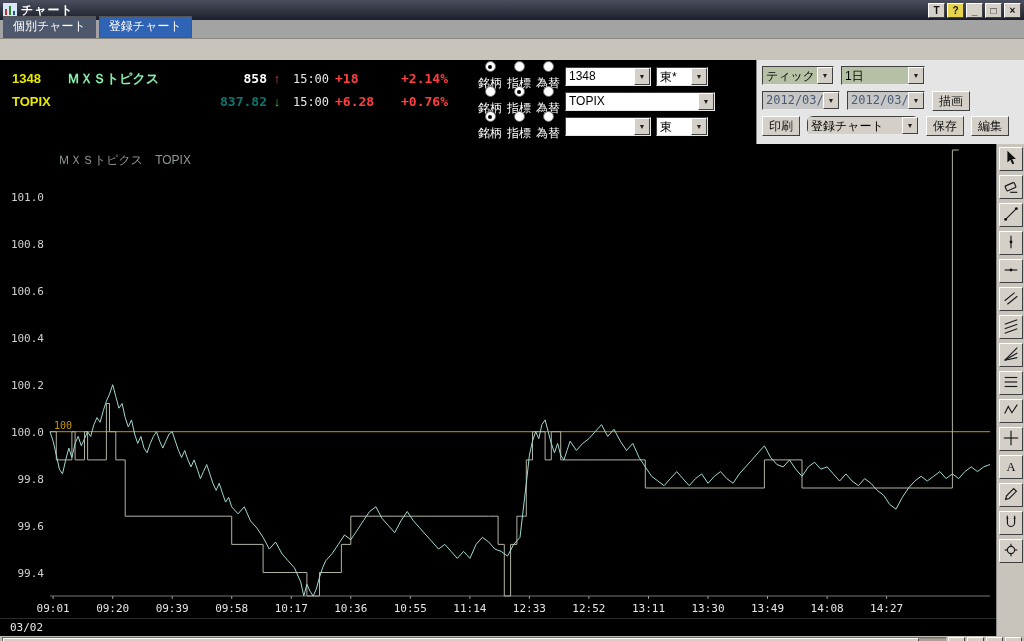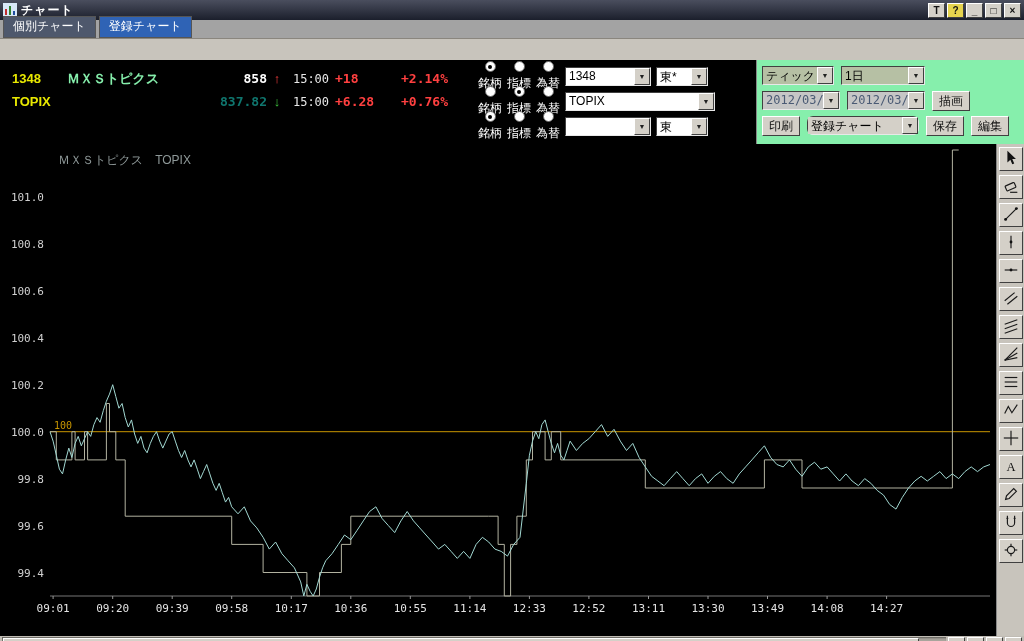--- a/index.html
+++ b/index.html
@@ -40,21 +40,21 @@
   .combo{display:flex;height:19px;border:1px solid;border-color:#404040 #e8e8e8 #e8e8e8 #404040;background:#fff;}
   .combo-text{flex:1;background:#fff;color:#000;font-size:12px;padding:1px 3px;overflow:hidden;white-space:nowrap;}
   .combo-btn{width:16px;flex:none;background:#d4d0c8;border:1px solid;border-color:#fff #404040 #404040 #fff;
     font-size:7px;text-align:center;line-height:15px;color:#222;}
   .combo.sage .combo-text{background:#b6c0a4;}
   .combo.dated .combo-text{background:#c6c6c6;color:#4a5a74;font-family:"DejaVu Sans Mono",monospace;}
   .combo.grey .combo-text{background:#d4d0c8;}
   .w86{width:86px;} .w52{width:52px;} .w150{width:150px;}
   .w72{width:72px;} .w84{width:84px;} .w78{width:78px;} .w112{width:112px;border-radius:6px;}
 
-  .action-panel{width:268px;flex:none;background:#86efac;border-left:1px solid #888;padding:3px 4px 0 5px;}
+  .action-panel{width:268px;flex:none;background:#e5e5e5;border-left:1px solid #888;padding:3px 4px 0 5px;}
   .act-row{display:flex;align-items:center;height:25px;gap:7px;}
   .btn3d{background:#d4d0c8;border:1px solid;border-color:#fff #404040 #404040 #fff;font-size:12px;
     height:20px;padding:1px 6px;color:#111;white-space:nowrap;}
 
   
   .main-row{display:flex;height:492px;}
   .chart-panel{flex:1;background:#000;}
   #chart-svg{display:block;width:996px;height:474px;}
   .ylab{fill:#d0d0d0;font-size:11px;font-family:"DejaVu Sans Mono",monospace;}
   .xlab{fill:#e4e4e4;font-size:11px;font-family:"DejaVu Sans Mono",monospace;}
@@ -263,20 +263,21 @@
         <line x1="827.1" y1="452" x2="827.1" y2="455" stroke="#999"></line>
         <text class="xlab" text-anchor="middle" x="827.1" y="468">14:08</text>
         <line x1="886.6" y1="452" x2="886.6" y2="455" stroke="#999"></line>
         <text class="xlab" text-anchor="middle" x="886.6" y="468">14:27</text>
         <line x1="50" y1="287.7" x2="990" y2="287.7" stroke="#c89600"></line>
         <text class="bllab" x="54" y="284.7" fill="#c89600">100</text>
         <path fill="none" stroke="#b2b2a0" stroke-width="1" d="M50 287.7 L56.3 287.7 L56.3 315.9 L71.9 315.9 L71.9 287.7 L75.1 287.7 L75.1 315.9 L84.5 315.9 L84.5 287.7 L87.6 287.7 L87.6 315.9 L106.4 315.9 L106.4 259.5 L109.5 259.5 L109.5 287.7 L115.8 287.7 L115.8 315.9 L125.2 315.9 L125.2 372.2 L231.7 372.2 L231.7 400.4 L263.1 400.4 L263.1 428.5 L306.9 428.5 L306.9 452 L319.5 452 L319.5 428.5 L341.4 428.5 L341.4 400.4 L350.8 400.4 L350.8 372.2 L488.7 372.2 L488.7 372.2 L498.1 372.2 L498.1 400.4 L504.3 400.4 L504.3 452 L510.6 452 L510.6 400.4 L516.9 400.4 L516.9 372.2 L526.3 372.2 L526.3 315.9 L532.5 315.9 L532.5 287.7 L545.1 287.7 L545.1 315.9 L551.3 315.9 L551.3 287.7 L560.7 287.7 L560.7 315.9 L645.3 315.9 L645.3 344 L764.4 344 L764.4 315.9 L802 315.9 L802 344 L949.3 344 L949.3 344 L952.4 344 L952.4 6 L958.7 6 L958.7 6 "></path>
         <path fill="none" stroke="#a2d8d2" stroke-width="1" d="M50 287.7 L53.1 297.1 L56.3 311.2 L59.4 325.2 L62.5 329.9 L65.7 315.9 L68.8 304.1 L71.9 313.5 L75.1 299.4 L78.2 292.4 L81.3 301.8 L84.5 294.7 L87.6 287.7 L90.7 292.4 L93.9 280.6 L97 273.6 L100.1 278.3 L103.3 266.6 L106.4 257.2 L109.5 250.1 L112.7 240.7 L115.8 252.5 L118.9 264.2 L122.1 259.5 L125.2 273.6 L128.3 283 L131.5 275.9 L134.6 290 L137.7 299.4 L140.9 292.4 L144 304.1 L147.1 308.8 L150.3 299.4 L153.4 292.4 L156.5 287.7 L159.7 297.1 L162.8 304.1 L165.9 297.1 L169.1 290 L172.2 287.7 L175.3 297.1 L178.5 306.5 L181.6 313.5 L184.7 306.5 L187.9 315.9 L191 322.9 L194.1 315.9 L197.3 325.2 L200.4 334.6 L203.5 327.6 L206.7 320.5 L209.8 329.9 L212.9 339.3 L216.1 346.4 L219.2 339.3 L222.3 348.7 L225.5 358.1 L228.6 353.4 L231.7 362.8 L238 369.8 L244.3 362.8 L250.5 376.9 L256.8 383.9 L263.1 393.3 L269.3 405.1 L275.6 398 L281.9 409.7 L288.1 416.8 L294.4 423.8 L300.7 437.9 L303.8 452 L306.9 440.3 L310.1 447.3 L313.2 452 L316.3 445 L319.5 433.2 L322.6 423.8 L325.7 416.8 L332 409.7 L338.3 400.4 L344.5 391 L350.8 395.7 L357.1 386.3 L363.3 376.9 L369.6 367.5 L375.9 362.8 L382.1 374.5 L388.4 381.6 L394.7 388.6 L400.9 376.9 L407.2 367.5 L413.5 376.9 L419.7 383.9 L426 391 L432.3 398 L438.5 405.1 L444.8 400.4 L451.1 407.4 L457.3 414.4 L463.6 407.4 L469.9 414.4 L476.1 400.4 L482.4 393.3 L488.7 398 L494.9 405.1 L501.2 407.4 L507.5 412.1 L513.7 400.4 L520 393.3 L526.3 339.3 L529.4 311.2 L532.5 297.1 L535.7 287.7 L538.8 294.7 L541.9 280.6 L545.1 275.9 L548.2 287.7 L551.3 299.4 L554.5 308.8 L557.6 299.4 L560.7 311.2 L563.9 315.9 L567 306.5 L570.1 297.1 L576.4 306.5 L582.7 299.4 L588.9 294.7 L595.2 287.7 L601.5 280.6 L607.7 292.4 L614 285.3 L620.3 297.1 L626.5 306.5 L632.8 299.4 L639.1 313.5 L645.3 322.9 L651.6 332.3 L657.9 337 L664.1 341.7 L670.4 334.6 L676.7 327.6 L682.9 334.6 L689.2 341.7 L695.5 334.6 L701.7 329.9 L708 339.3 L714.3 332.3 L720.5 327.6 L726.8 334.6 L733.1 339.3 L739.3 329.9 L745.6 322.9 L751.9 315.9 L758.1 308.8 L764.4 301.8 L770.7 313.5 L776.9 320.5 L783.2 322.9 L789.5 315.9 L795.7 325.2 L802 332.3 L808.3 322.9 L814.5 318.2 L820.8 325.2 L827.1 322.9 L833.3 329.9 L839.6 337 L845.9 329.9 L852.1 337 L858.4 341.7 L864.7 334.6 L870.9 339.3 L877.2 346.4 L883.5 351.1 L889.7 360.5 L896 365.1 L902.3 353.4 L908.5 344 L914.8 337 L921.1 332.3 L927.3 337 L933.6 332.3 L939.9 327.6 L946.1 334.6 L952.4 329.9 L958.7 334.6 L964.9 327.6 L971.2 322.9 L977.5 327.6 L983.7 322.9 L990 320.5 "></path>
         <text class="legend" x="58" y="20">ＭＸＳトピクス　TOPIX</text>
       </svg>
+    <div class="date-row">03/02</div>
   </div>
   <div class="tool-strip">
       <button class="tool-btn"><svg viewBox="0 0 20 20" width="18" height="18">
           <path d="M6 2 L6 15 L9.3 12 L11.4 17 L13.6 16 L11.4 11 L15.5 11 Z" fill="#111"></path>
         </svg></button>
       <button class="tool-btn"><svg viewBox="0 0 20 20" width="18" height="18">
           <rect x="4" y="8" width="11" height="6" rx="1" transform="rotate(-24 9 11)" stroke="#1a1a1a" stroke-width="1.3" fill="none"></rect>
           <line x1="9" y1="17" x2="17" y2="17" stroke="#1a1a1a" stroke-width="1.3" fill="none"></line>
         </svg></button>
       <button class="tool-btn"><svg viewBox="0 0 20 20" width="18" height="18">

